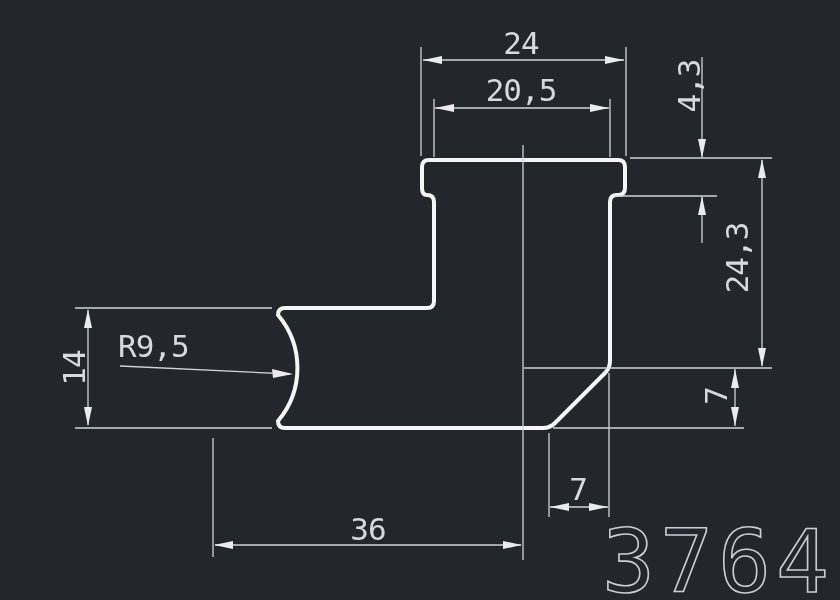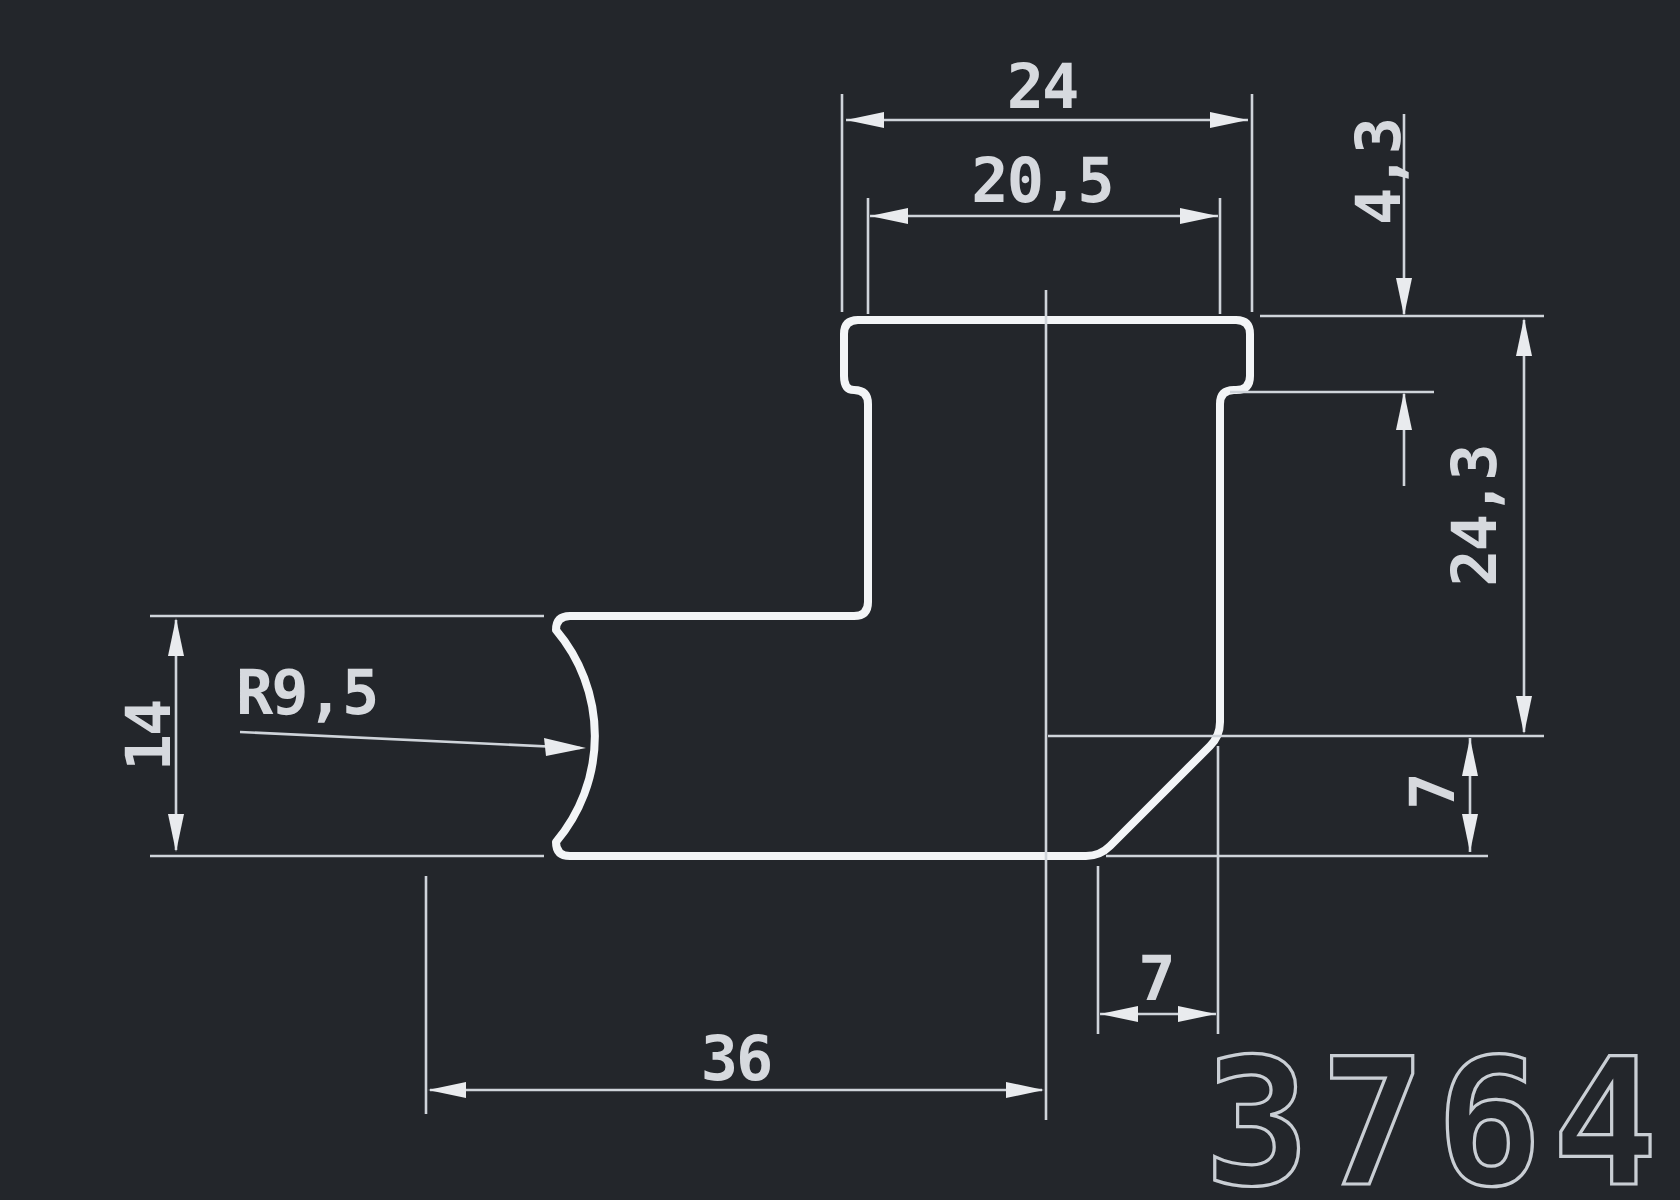--- a/index.html
+++ b/index.html
@@ -7,21 +7,20 @@
     padding: 0;
     background: #23262b;
   }
   #viewport {
     position: relative;
     width: 840px;
     height: 600px;
     background: #23262b;
     overflow: hidden;
     font-family: "DejaVu Sans Mono", monospace;
-    font-weight: bold;
   }
   svg { display: block; }
   .part {
     fill: none;
     stroke: #f3f5f7;
     stroke-width: 4;
     stroke-linejoin: round;
     stroke-linecap: round;
   }
   .thin {

